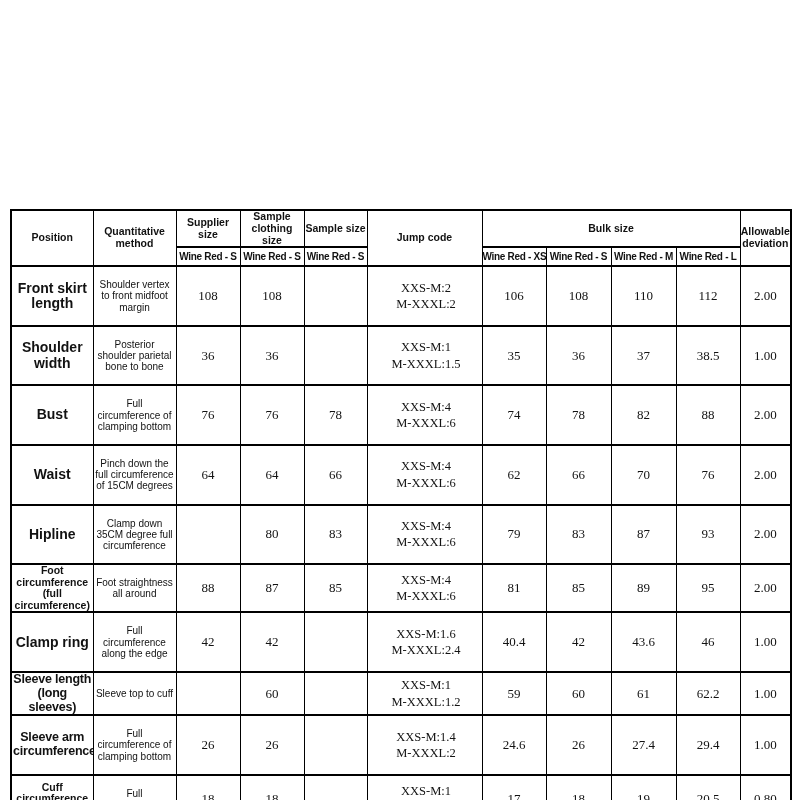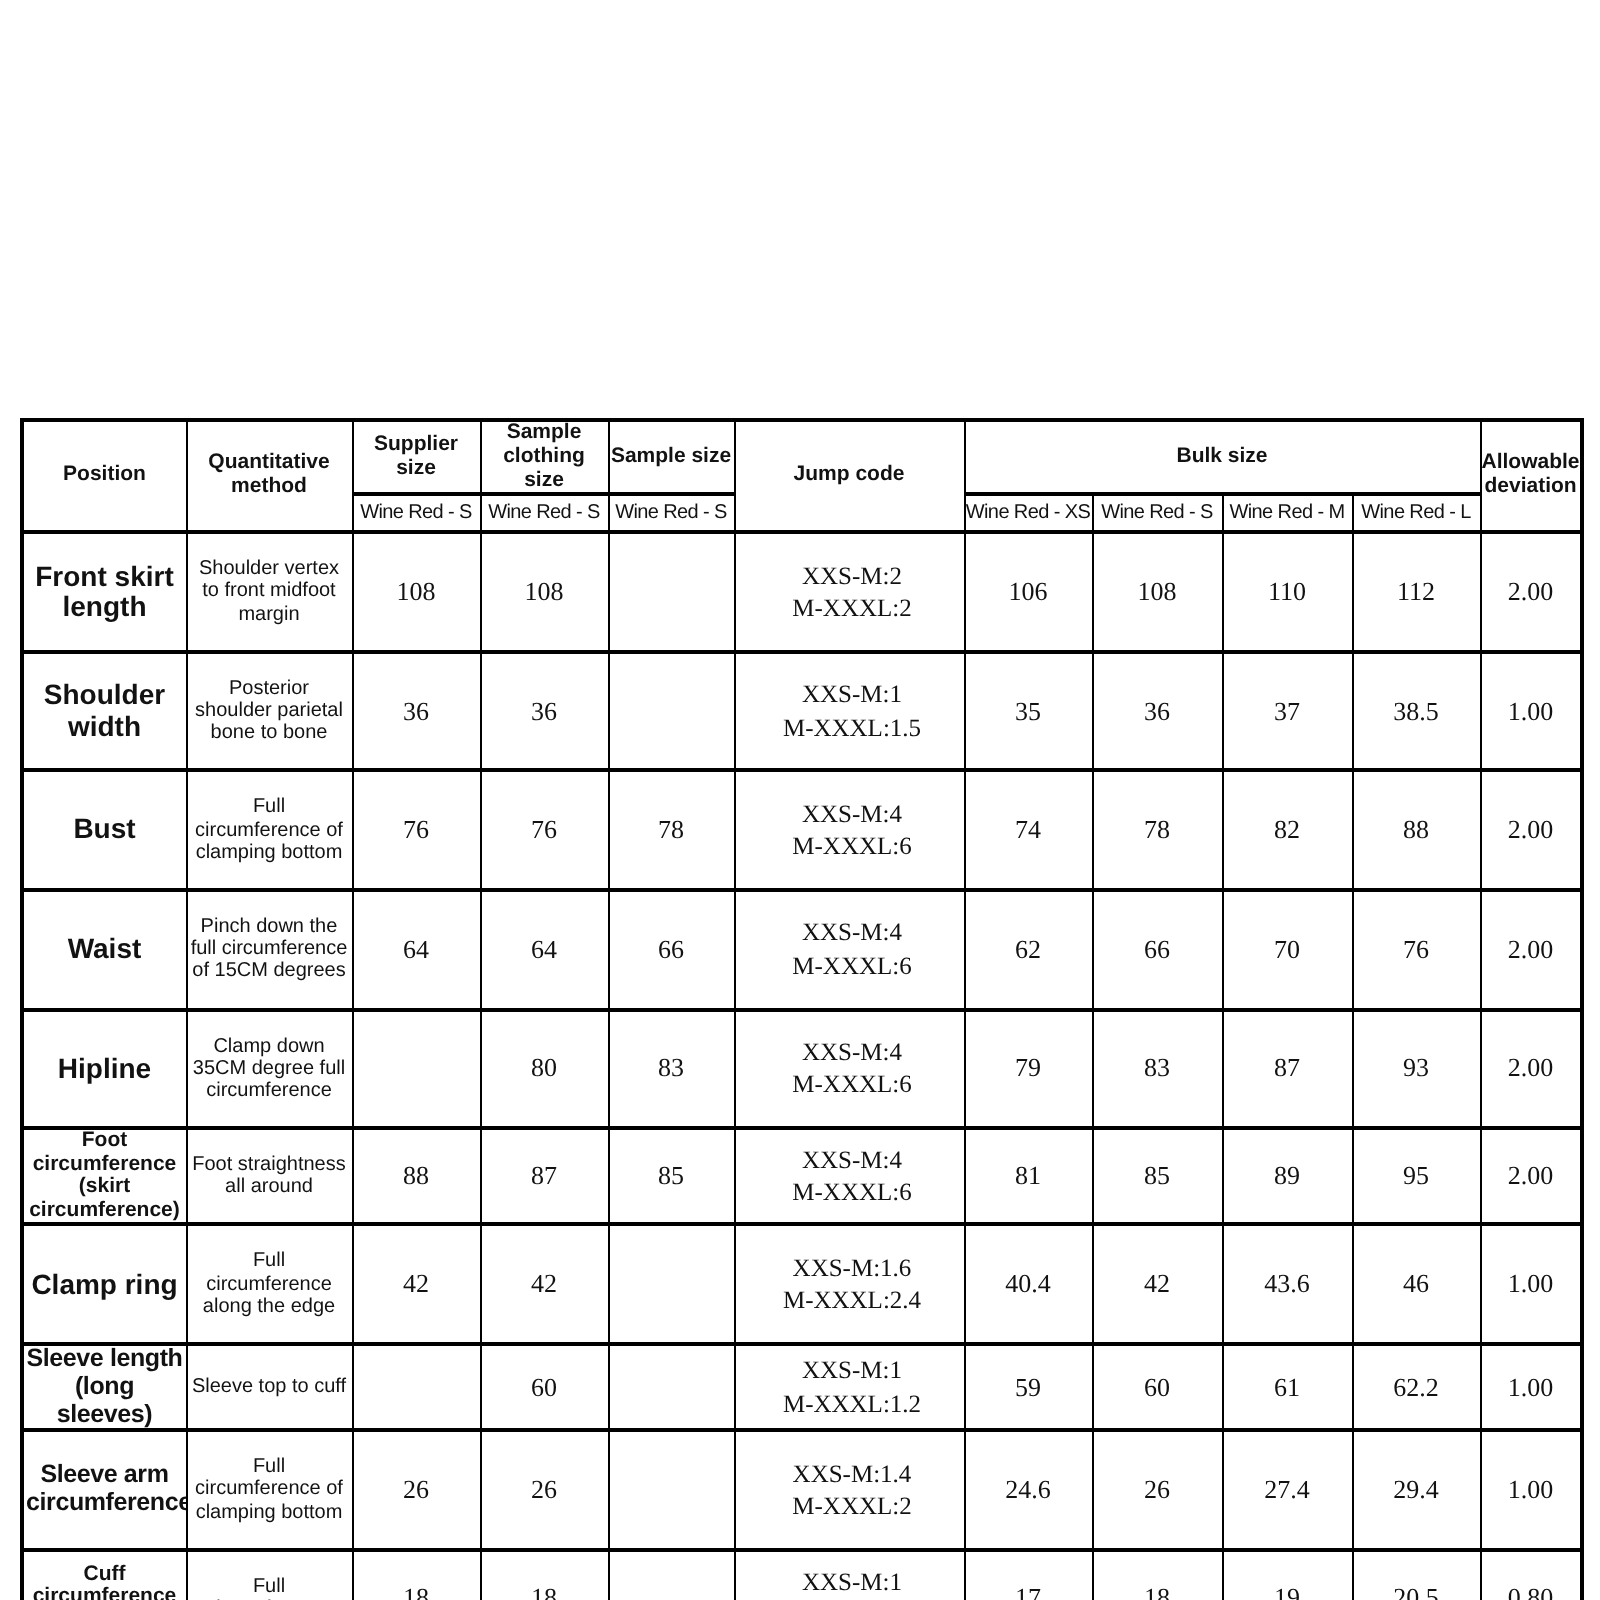--- a/index.html
+++ b/index.html
@@ -2,21 +2,21 @@
 <html><head>
 <meta charset="utf-8">
 <style>
   html,body{margin:0;padding:0;background:#fff;}
   body{width:800px;height:800px;position:relative;font-family:"Liberation Sans",sans-serif;color:#121212;}
   .wrap{position:absolute;left:10px;top:209px;}
   table{border-collapse:collapse;table-layout:fixed;width:780px;border:2px solid #000;}
   th,td{border:1px solid #000;border-top-width:2px;border-bottom-width:2px;padding:0;
         text-align:center;vertical-align:middle;overflow:hidden;background:#fff;}
   .h1 th{height:25px;font-size:10.5px;font-weight:600;line-height:1.12;}
-  .h2 th{height:17px;font-size:10px;font-weight:400;letter-spacing:-0.3px;white-space:nowrap;}
+  .h2 th{height:17px;font-size:10px;font-weight:700;letter-spacing:-0.3px;white-space:nowrap;}
   .pos-h{font-size:13.5px;font-weight:600;}
   .qm-h{font-size:12px;font-weight:600;line-height:1.15;}
   .jump-h{font-size:11px;font-weight:600;margin-left:40px;}
   .dev-h{font-size:10.5px;font-weight:600;line-height:1.2;}
   .bulk-h{font-size:11px;font-weight:600;}
   tbody tr{height:33px;}
   tbody tr.tall{height:36px;}
   .pos{font-weight:600;line-height:1.1;padding:0 1px;}
   .pos-lg{font-size:14px;}
   .pos-md{font-size:12.5px;letter-spacing:-0.2px;}
@@ -140,21 +140,21 @@
             <div>XXS-M:4</div>
             <div>M-XXXL:6</div>
           </td>
       <td class="num">79</td>
       <td class="num">83</td>
       <td class="num">87</td>
       <td class="num">93</td>
       <td class="num">2.00</td>
     </tr>
     <tr>
-      <td class="pos pos-sm">Foot circumference (skirt circumference)</td>
+      <td class="pos pos-sm">Foot circumference (full circumference)</td>
       <td class="method">Foot straightness all around</td>
       <td class="num">88</td>
       <td class="num">87</td>
       <td class="num">85</td>
       <td class="jump">
             <div>XXS-M:4</div>
             <div>M-XXXL:6</div>
           </td>
       <td class="num">81</td>
       <td class="num">85</td>

